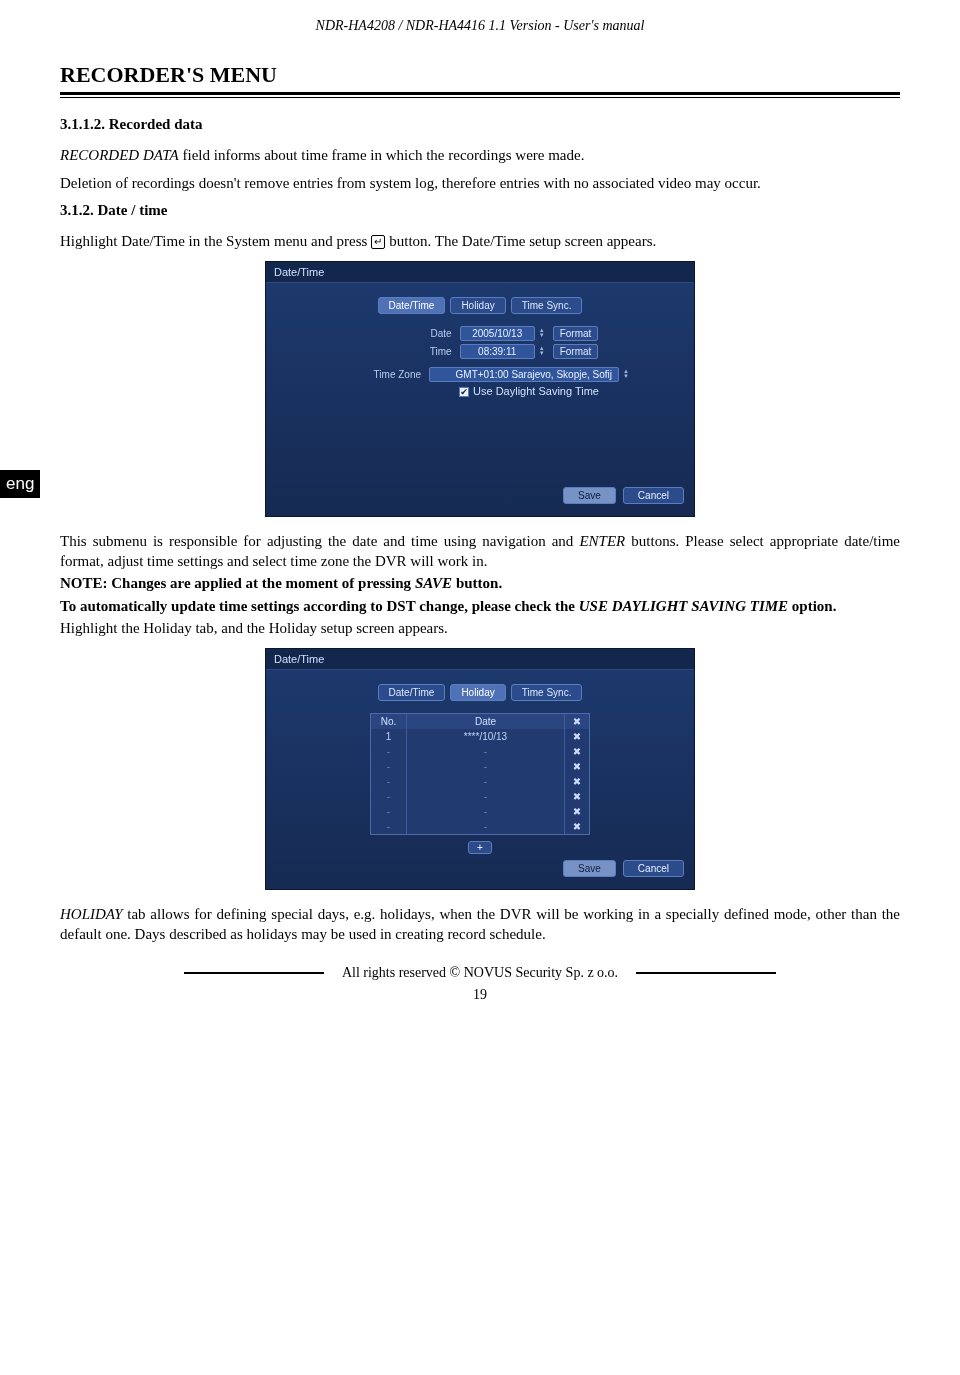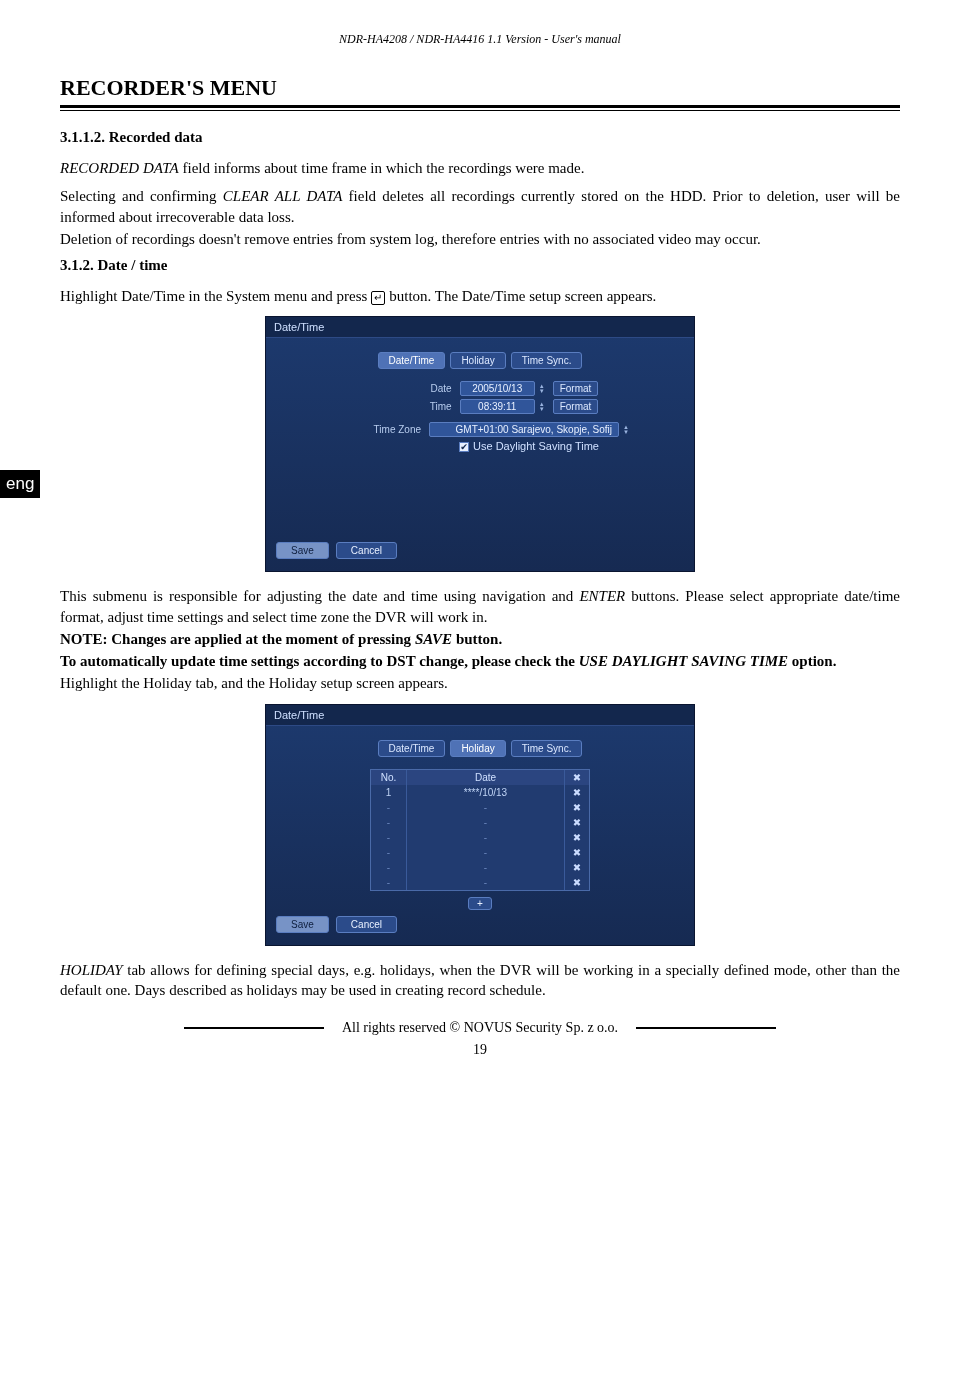--- a/index.html
+++ b/index.html
@@ -10,23 +10,22 @@
     background: #fff;
     color: #000;
   }
   .page {
     padding: 18px 60px 20px 60px;
     position: relative;
   }
   .header-line {
     text-align: center;
     font-style: italic;
-    font-size: 12px;
+    font-size: 14px;
     margin-bottom: 28px;
-    margin-top: 14px;
   }
   .section-title {
     font-size: 22px;
     font-weight: bold;
     margin-bottom: 4px;
   }
   .double-rule {
     border-top: 3px solid #000;
     border-bottom: 1px solid #000;
     height: 6px;
@@ -144,21 +143,21 @@
     width: 10px; height: 10px;
     background: #e8f0ff;
     border: 1px solid #5a7dc0;
     color: #10254a;
     font-size: 9px;
     line-height: 9px;
     text-align: center;
     margin-right: 4px;
   }
   .bottom-btns {
-    text-align: left;
+    text-align: right;
     margin-top: 90px;
     padding-bottom: 2px;
   }
   .ss-btn {
     display: inline-block;
     background: #2b4b8a;
     border: 1px solid #5a7dc0;
     color: #e8f0ff;
     font-size: 10px;
     padding: 2px 14px;
@@ -209,23 +208,20 @@
   <div class="section-title">RECORDER'S MENU</div>
   <div class="double-rule"></div>
 
   <div class="eng-tab">eng</div>
 
   <div class="subhead">3.1.1.2.    Recorded data</div>
 
   <div class="para block">
     <span class="italic">RECORDED DATA</span><span> field informs about time frame in which the recordings were made.</span>
   </div>
-  <div class="para">
-    <span>Selecting and confirming </span><span class="italic">CLEAR ALL DATA</span><span> field deletes all recordings currently stored on the HDD. Prior to deletion, user will be informed about irrecoverable data loss.</span>
-  </div>
   <div class="para block">Deletion of recordings doesn't remove entries from system log, therefore entries with no associated video may occur.</div>
 
   <div class="subhead" style="margin-top:6px">3.1.2.    Date / time</div>
 
   <div class="para block" style="margin-top:1px">
     <span>Highlight Date/Time in the System menu and press </span><span class="btn-icon">↵</span><span> button. The Date/Time setup screen appears.</span>
   </div>
 
   <div class="screenshot">
     <div class="ss-title">Date/Time</div>

